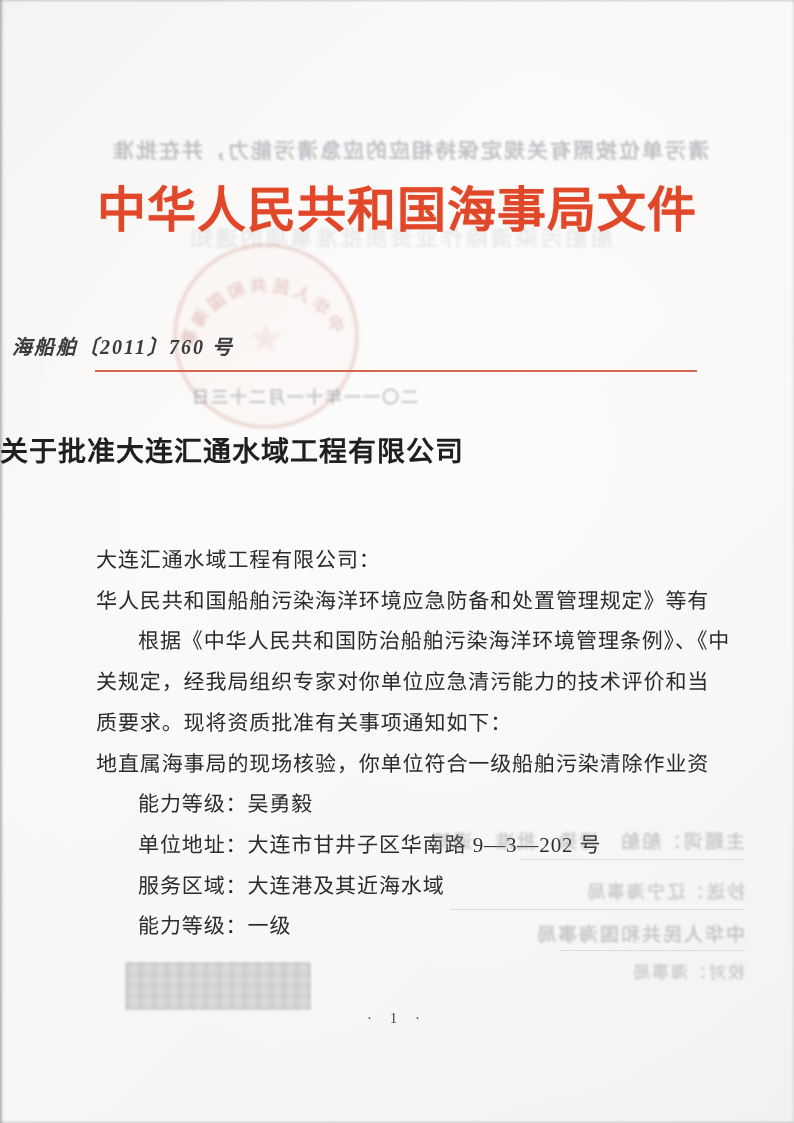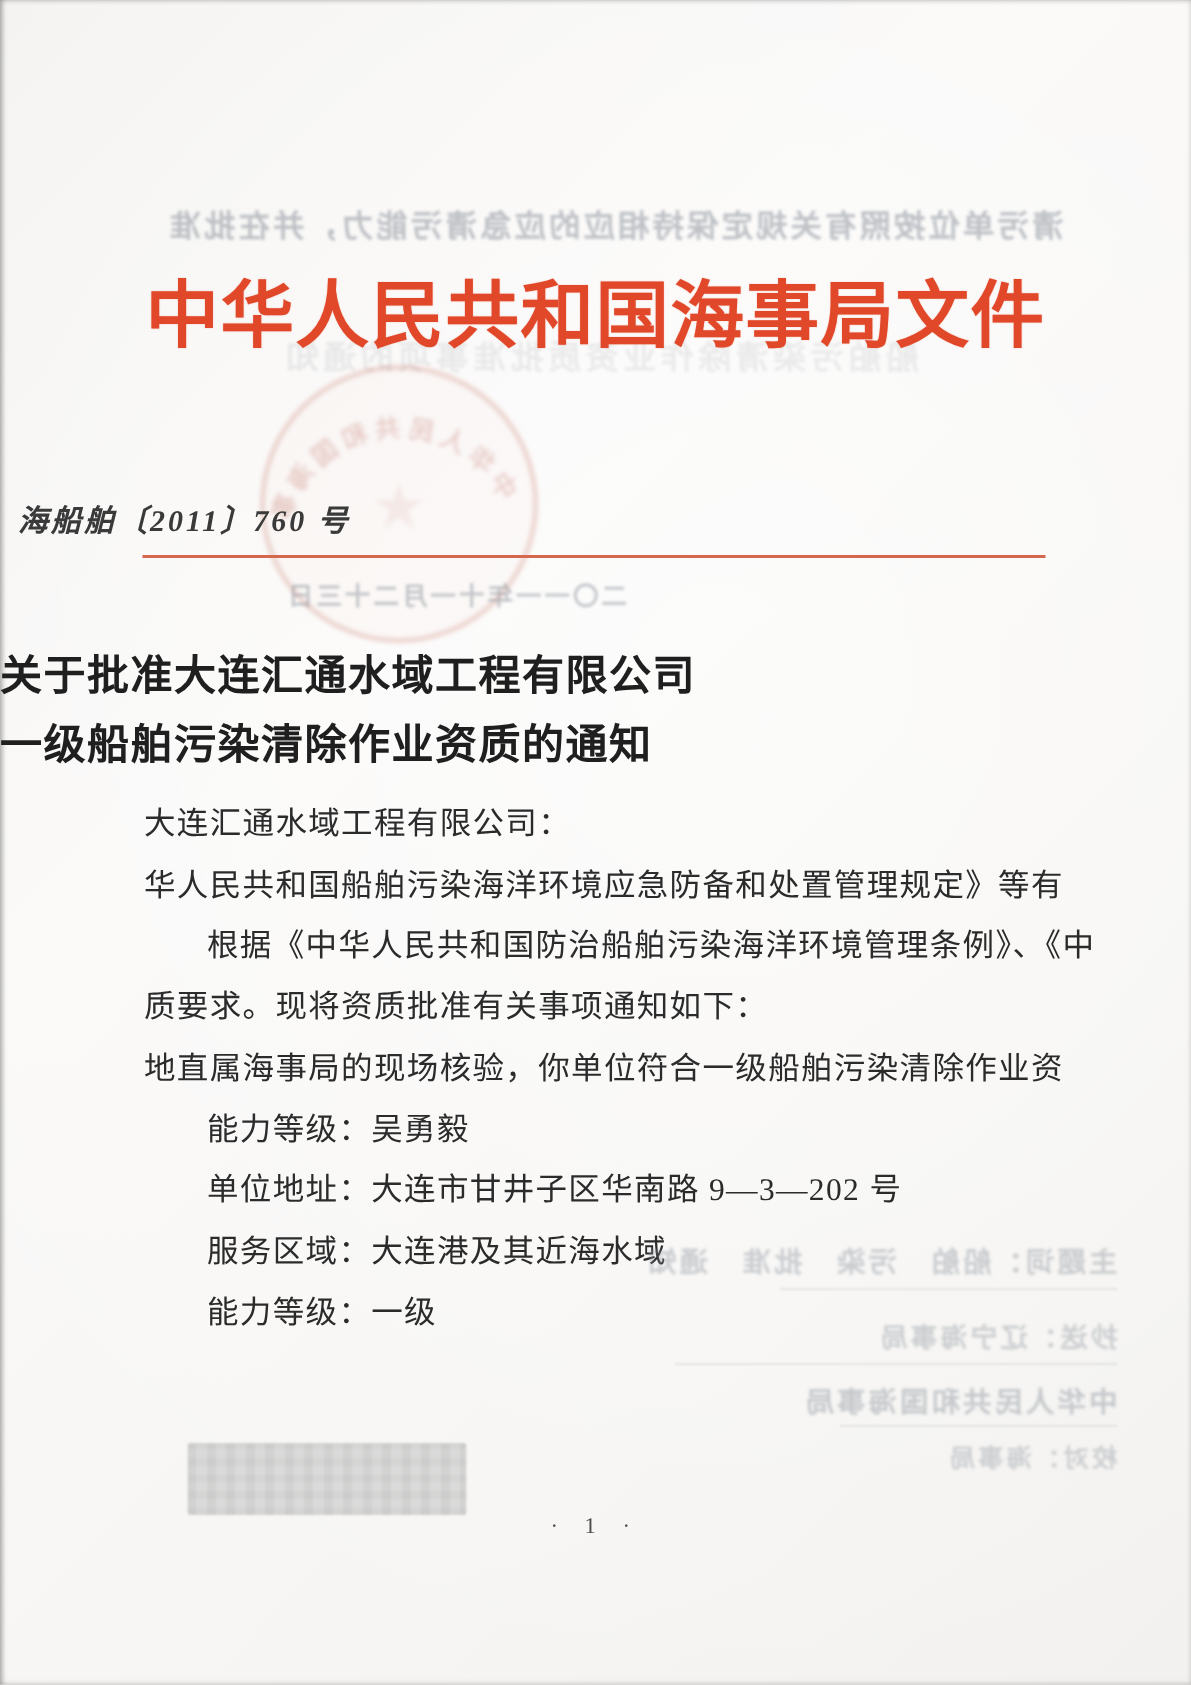--- a/index.html
+++ b/index.html
@@ -45,21 +45,21 @@
   .red-rule{
     position:absolute;top:370px;left:95px;width:602px;height:2px;
     background:var(--rule);border:none;
   }
   .subject{
     position:absolute;top:429px;left:0;width:100%;
     text-align:left;color:#1f1f1f;
     font-size:28px;font-weight:800;line-height:46px;letter-spacing:1px;
   }
   .body-block{
-    position:absolute;top:529px;left:96px;width:620px;
+    position:absolute;top:540px;left:96px;width:620px;
     color:var(--ink);
     font-size:21px;line-height:40.7px;letter-spacing:0.9px;
     font-weight:500;
   }
   .line{white-space:nowrap;}
   .indent{text-indent:2em;}
   .page-number{
     position:absolute;top:1010px;left:0;width:100%;
     text-align:center;font-size:15px;color:#4b4b4b;letter-spacing:7px;
     font-family:"Liberation Serif","DejaVu Serif",serif;
@@ -126,27 +126,27 @@
   </svg>
 
   <h1 class="org-title">中华人民共和国海事局文件</h1>
   <div class="doc-number">海船舶〔2011〕760 号</div>
   <div class="red-rule"></div>
 
   <div class="bleed bleed-date">二〇一一年十一月二十三日</div>
 
   <h2 class="subject">
     <div class="line">关于批准大连汇通水域工程有限公司</div>
-    <div class="line">一级船舶污染清除作业资质的通知</div>
   </h2>
 
   <div class="body-block">
     <div class="line">大连汇通水域工程有限公司：</div>
     <div class="line">华人民共和国船舶污染海洋环境应急防备和处置管理规定》等有</div>
     <div class="line indent">根据《中华人民共和国防治船舶污染海洋环境管理条例》、《中</div>
+    <div class="line">关规定，经我局组织专家对你单位应急清污能力的技术评价和当</div>
     <div class="line">质要求。现将资质批准有关事项通知如下：</div>
     <div class="line">地直属海事局的现场核验，你单位符合一级船舶污染清除作业资</div>
     <div class="line indent">能力等级：吴勇毅</div>
     <div class="line indent">单位地址：大连市甘井子区华南路 9—3—202 号</div>
     <div class="line indent">服务区域：大连港及其近海水域</div>
     <div class="line indent">能力等级：一级</div>
   </div>
 
   <div class="bleed bleed-subject">主题词：船舶　污染　批准　通知</div>
   <div class="bleed-hline hline-1"></div>

